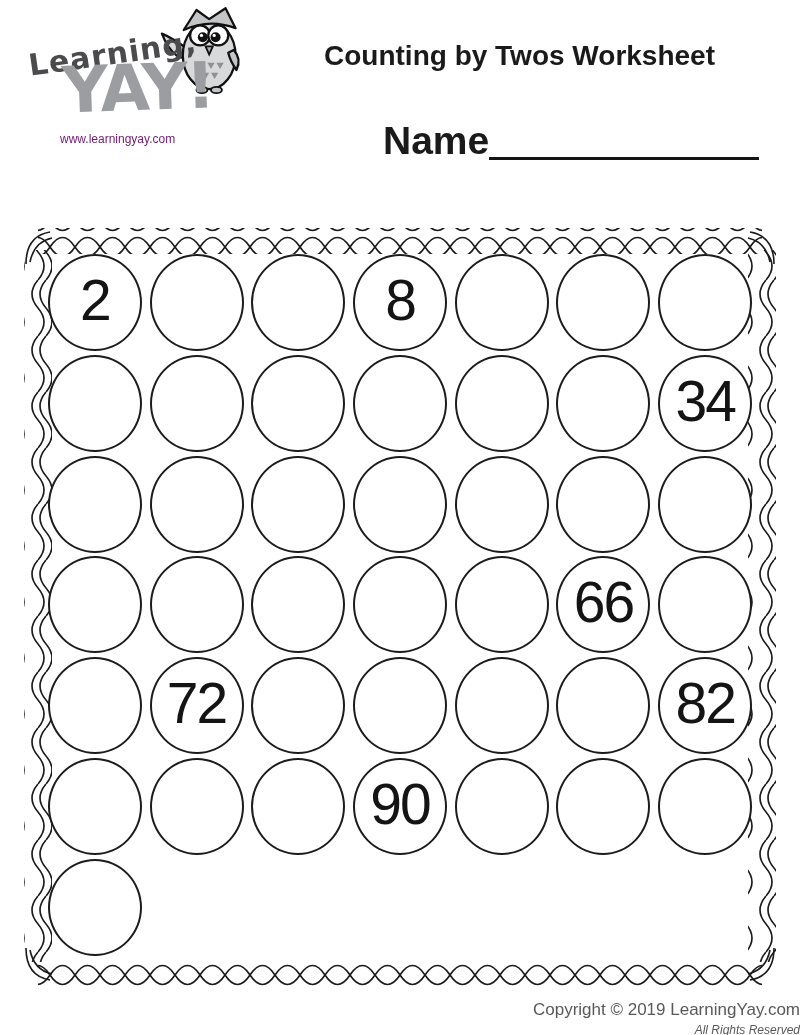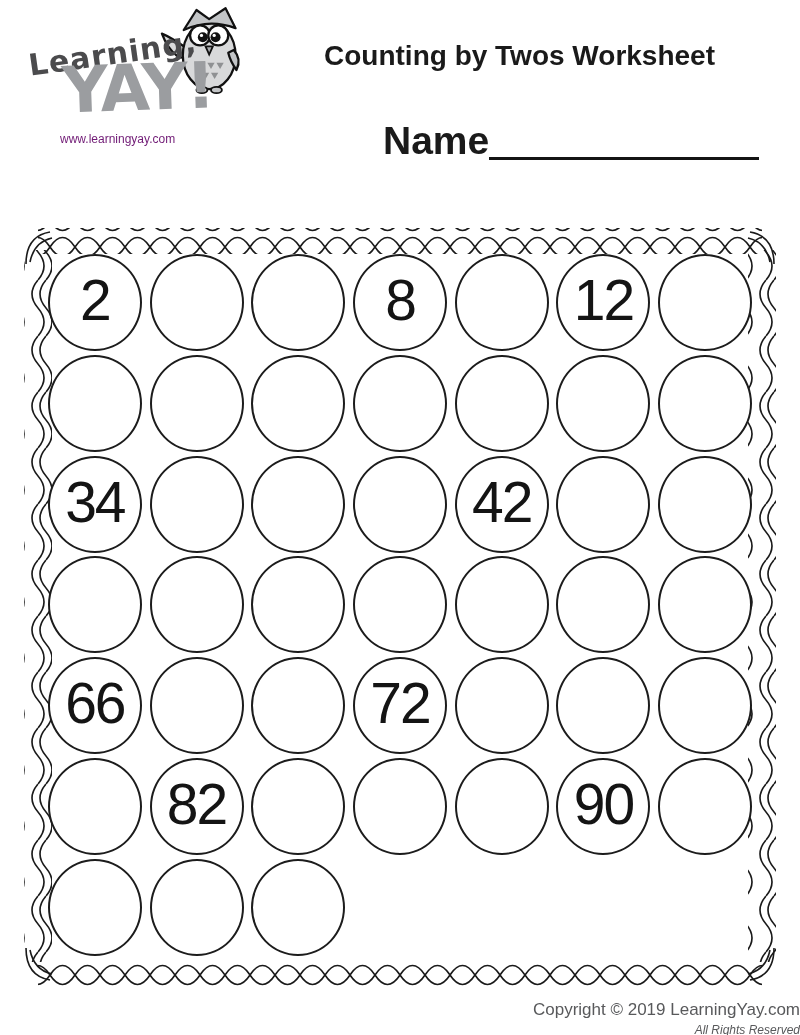--- a/index.html
+++ b/index.html
@@ -144,23 +144,20 @@
       <div class="circle">
         <span></span>
       </div>
       <div class="circle">
         <span>8</span>
       </div>
       <div class="circle">
         <span></span>
       </div>
       <div class="circle">
-        <span>12</span>
-      </div>
-      <div class="circle">
         <span></span>
       </div>
       <div class="circle">
         <span></span>
       </div>
       <div class="circle">
         <span></span>
       </div>
       <div class="circle">
         <span></span>
@@ -181,23 +178,20 @@
         <span>34</span>
       </div>
       <div class="circle">
         <span></span>
       </div>
       <div class="circle">
         <span></span>
       </div>
       <div class="circle">
         <span></span>
-      </div>
-      <div class="circle">
-        <span>42</span>
       </div>
       <div class="circle">
         <span></span>
       </div>
       <div class="circle">
         <span></span>
       </div>
       <div class="circle">
         <span></span>
       </div>

